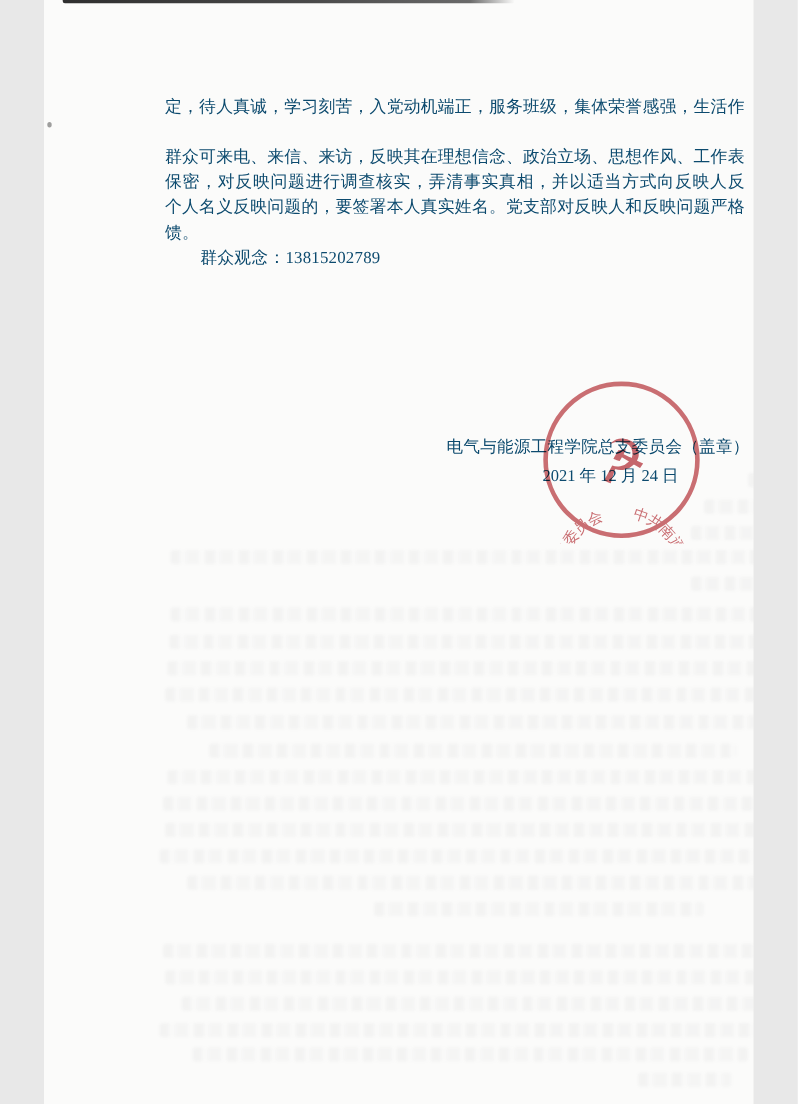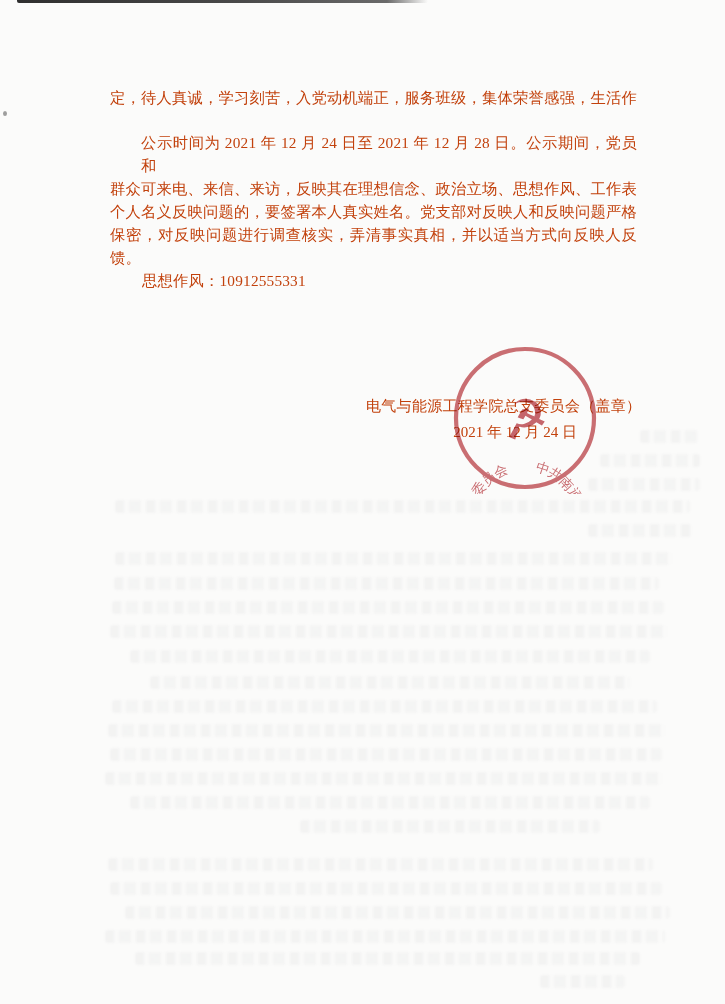--- a/index.html
+++ b/index.html
@@ -1,23 +1,23 @@
 <!DOCTYPE html>
 <html><head>
 <meta charset="utf-8">
 <style>
   html,body{margin:0;padding:0;background:#e8e8e8;}
   .page{
     position:relative;
-    width:725px;height:1004px;
+    width:645px;height:1004px;
     margin:0 auto;
     background:#fbfbfa;
     overflow:hidden;
     font-family:"Liberation Serif","DejaVu Serif",serif;
-    color:#c2410c;
+    color:#0c4a6e;
   }
   
   .scan-top-line{
     position:absolute;left:17px;top:0;width:411px;height:3px;
     background:linear-gradient(to right,#2f2f2f 0%,#4a4a4a 55%,#6a6a6a 90%,transparent 100%);
     border-radius:0 0 2px 2px;
   }
   .speck{
     position:absolute;left:3px;top:111px;width:4px;height:5px;
     background:#6b6b6b;border-radius:50%;opacity:.65;
@@ -98,26 +98,25 @@
       <div style="top: 882px; left: 110px; width: 552px;"></div>
       <div style="top: 906px; left: 125px; width: 545px;"></div>
       <div style="top: 930px; left: 105px; width: 560px;"></div>
       <div style="top: 952px; left: 135px; width: 505px;"></div>
       <div style="top: 975px; left: 540px; width: 85px;"></div>
     </div>
 
   <div class="content">
     <div class="line jfull">定，待人真诚，学习刻苦，入党动机端正，服务班级，集体荣誉感强，生活作</div>
     <div class="pgap"></div>
-    <div class="line jfull indent">公示时间为 2021 年 12 月 24 日至 2021 年 12 月 28 日。公示期间，党员和</div>
     <div class="line jfull">群众可来电、来信、来访，反映其在理想信念、政治立场、思想作风、工作表</div>
+    <div class="line jfull">保密，对反映问题进行调查核实，弄清事实真相，并以适当方式向反映人反</div>
     <div class="line jfull">个人名义反映问题的，要签署本人真实姓名。党支部对反映人和反映问题严格</div>
-    <div class="line jfull">保密，对反映问题进行调查核实，弄清事实真相，并以适当方式向反映人反</div>
     <div class="line">馈。</div>
-    <div class="cline"><span>思想作风：</span><span>10912555331</span></div>
+    <div class="cline"><span>群众观念：</span><span>13815202789</span></div>
   </div>
 
   <div class="sig-org">电气与能源工程学院总支委员会（盖章）</div>
   <div class="sig-date">2021 年 12 月 24 日</div>
 
   <svg class="seal" viewBox="0 0 150 150" aria-hidden="true">
     <circle class="ring" cx="75" cy="74" r="69"></circle>
     <defs>
       <path id="sealArc" d="M 75 126 A 52 52 0 1 1 74.95 126"></path>
     </defs>

